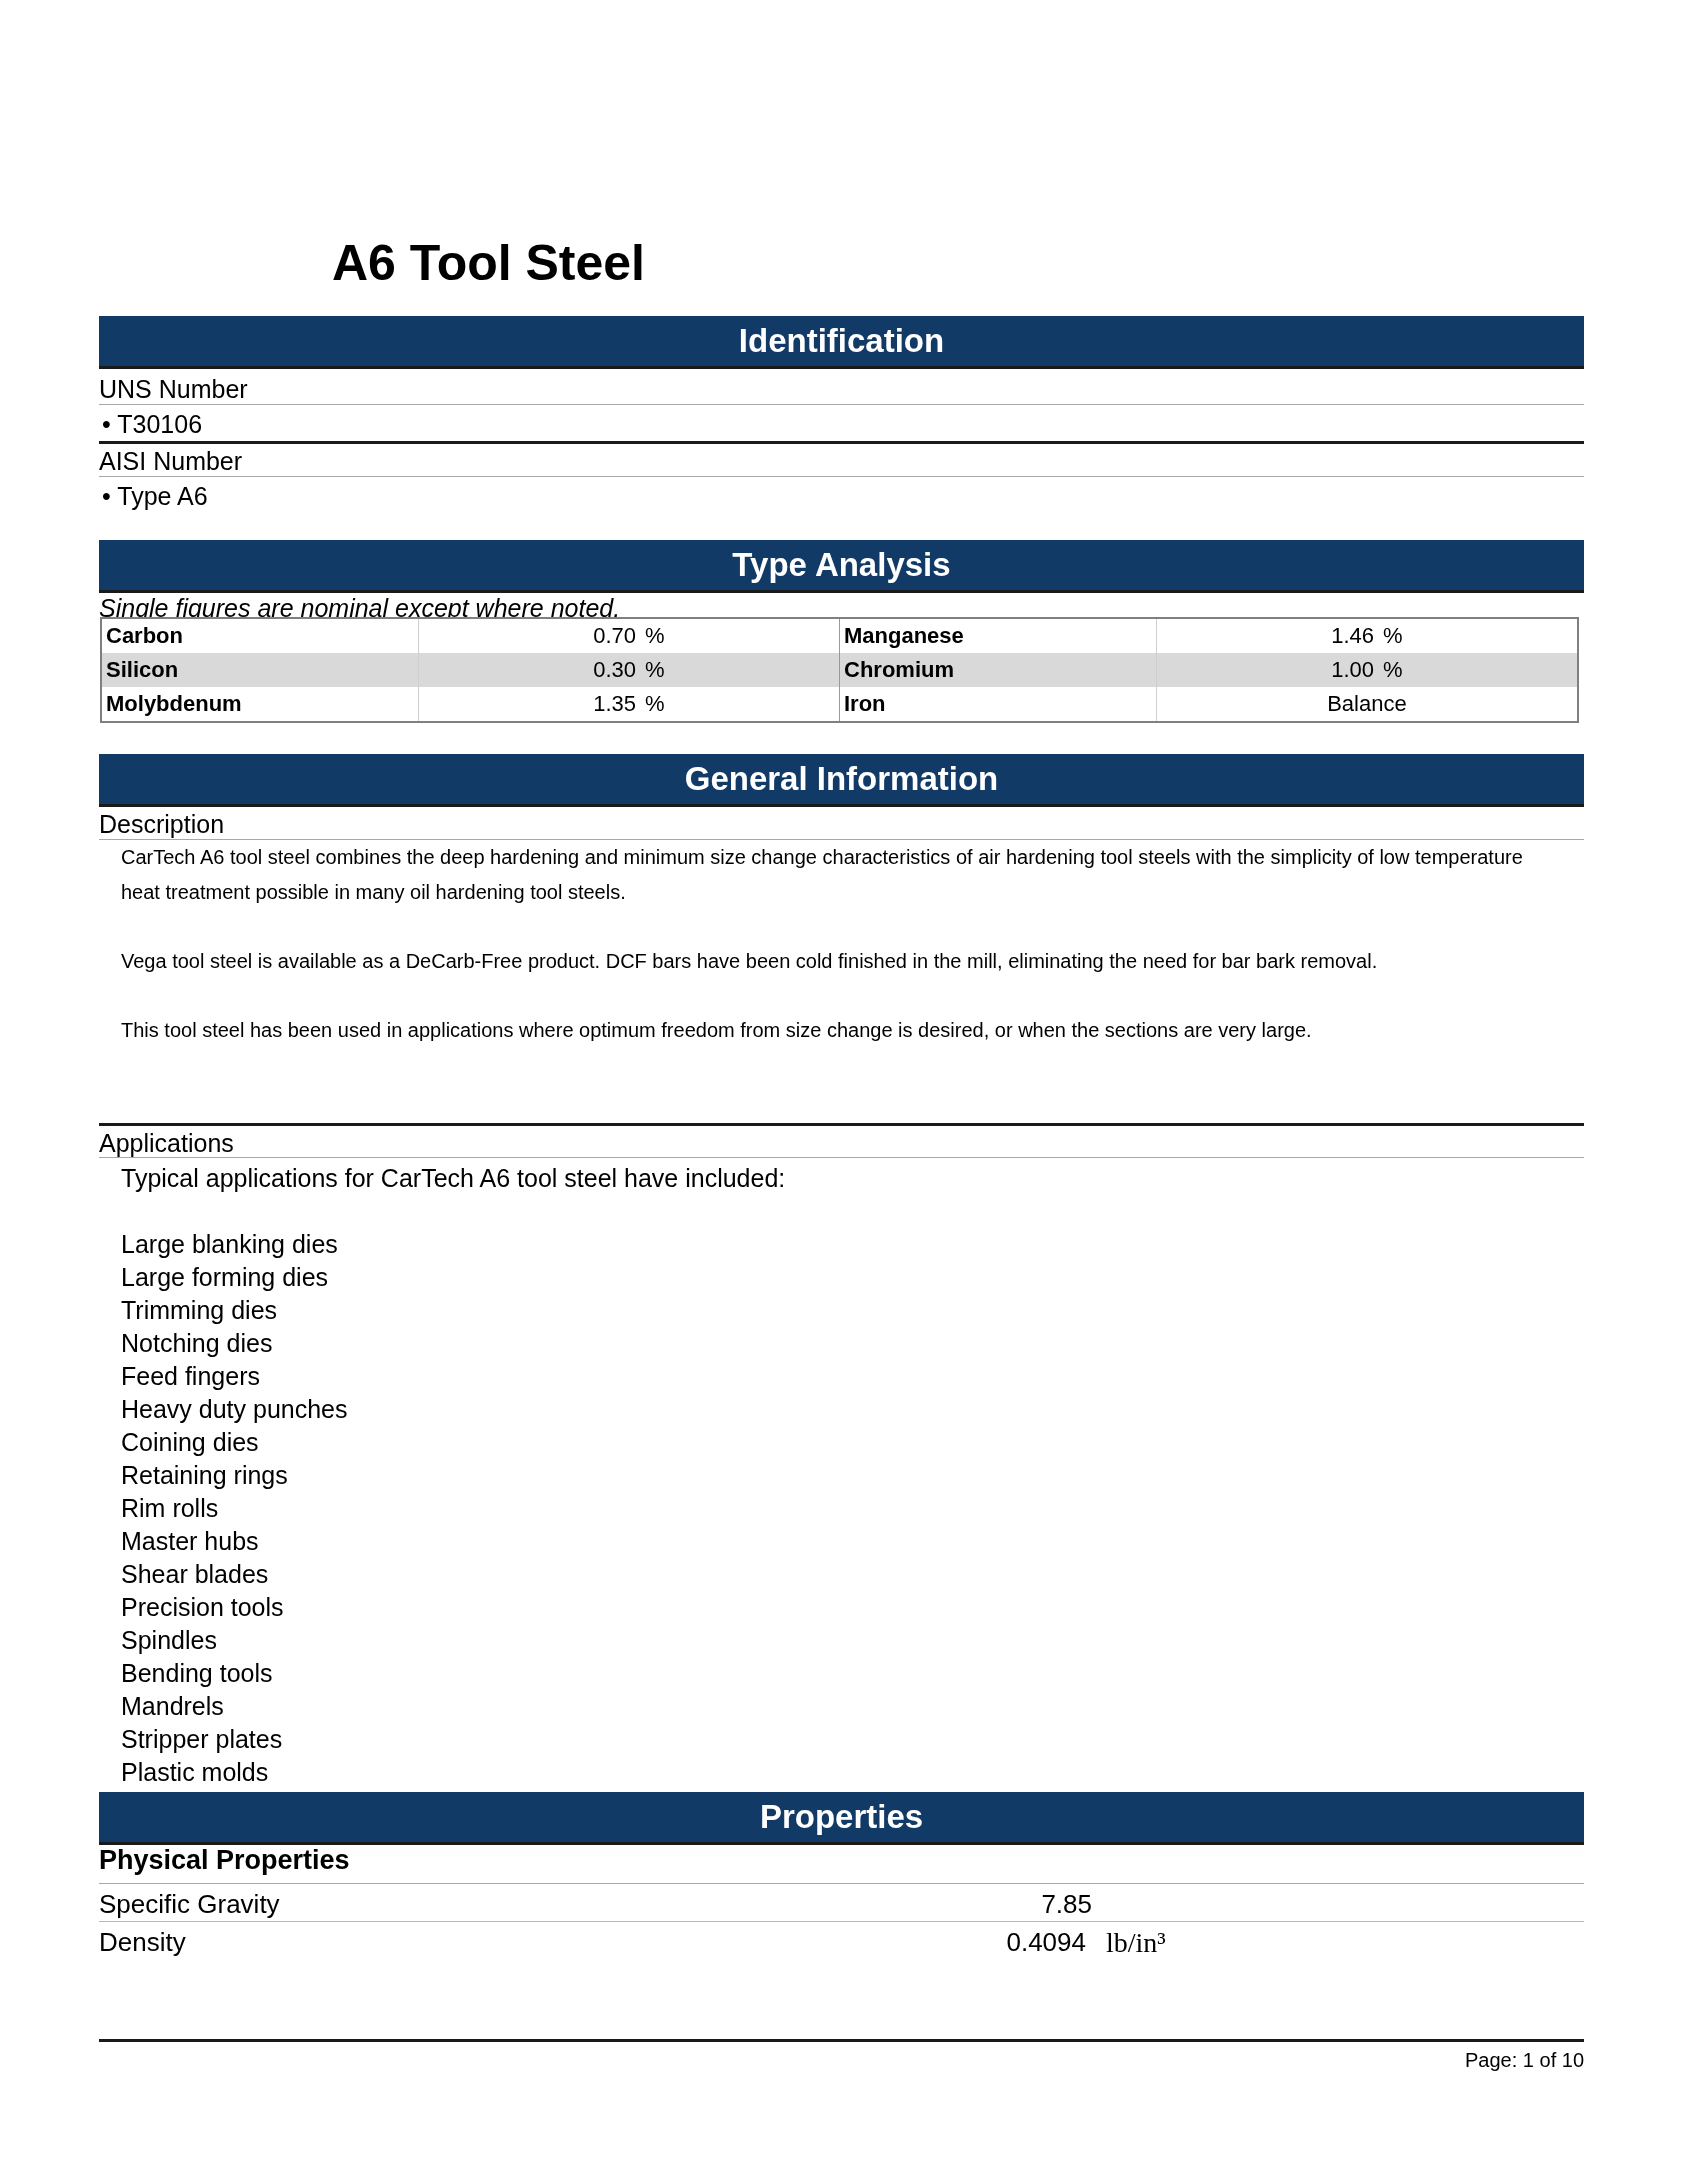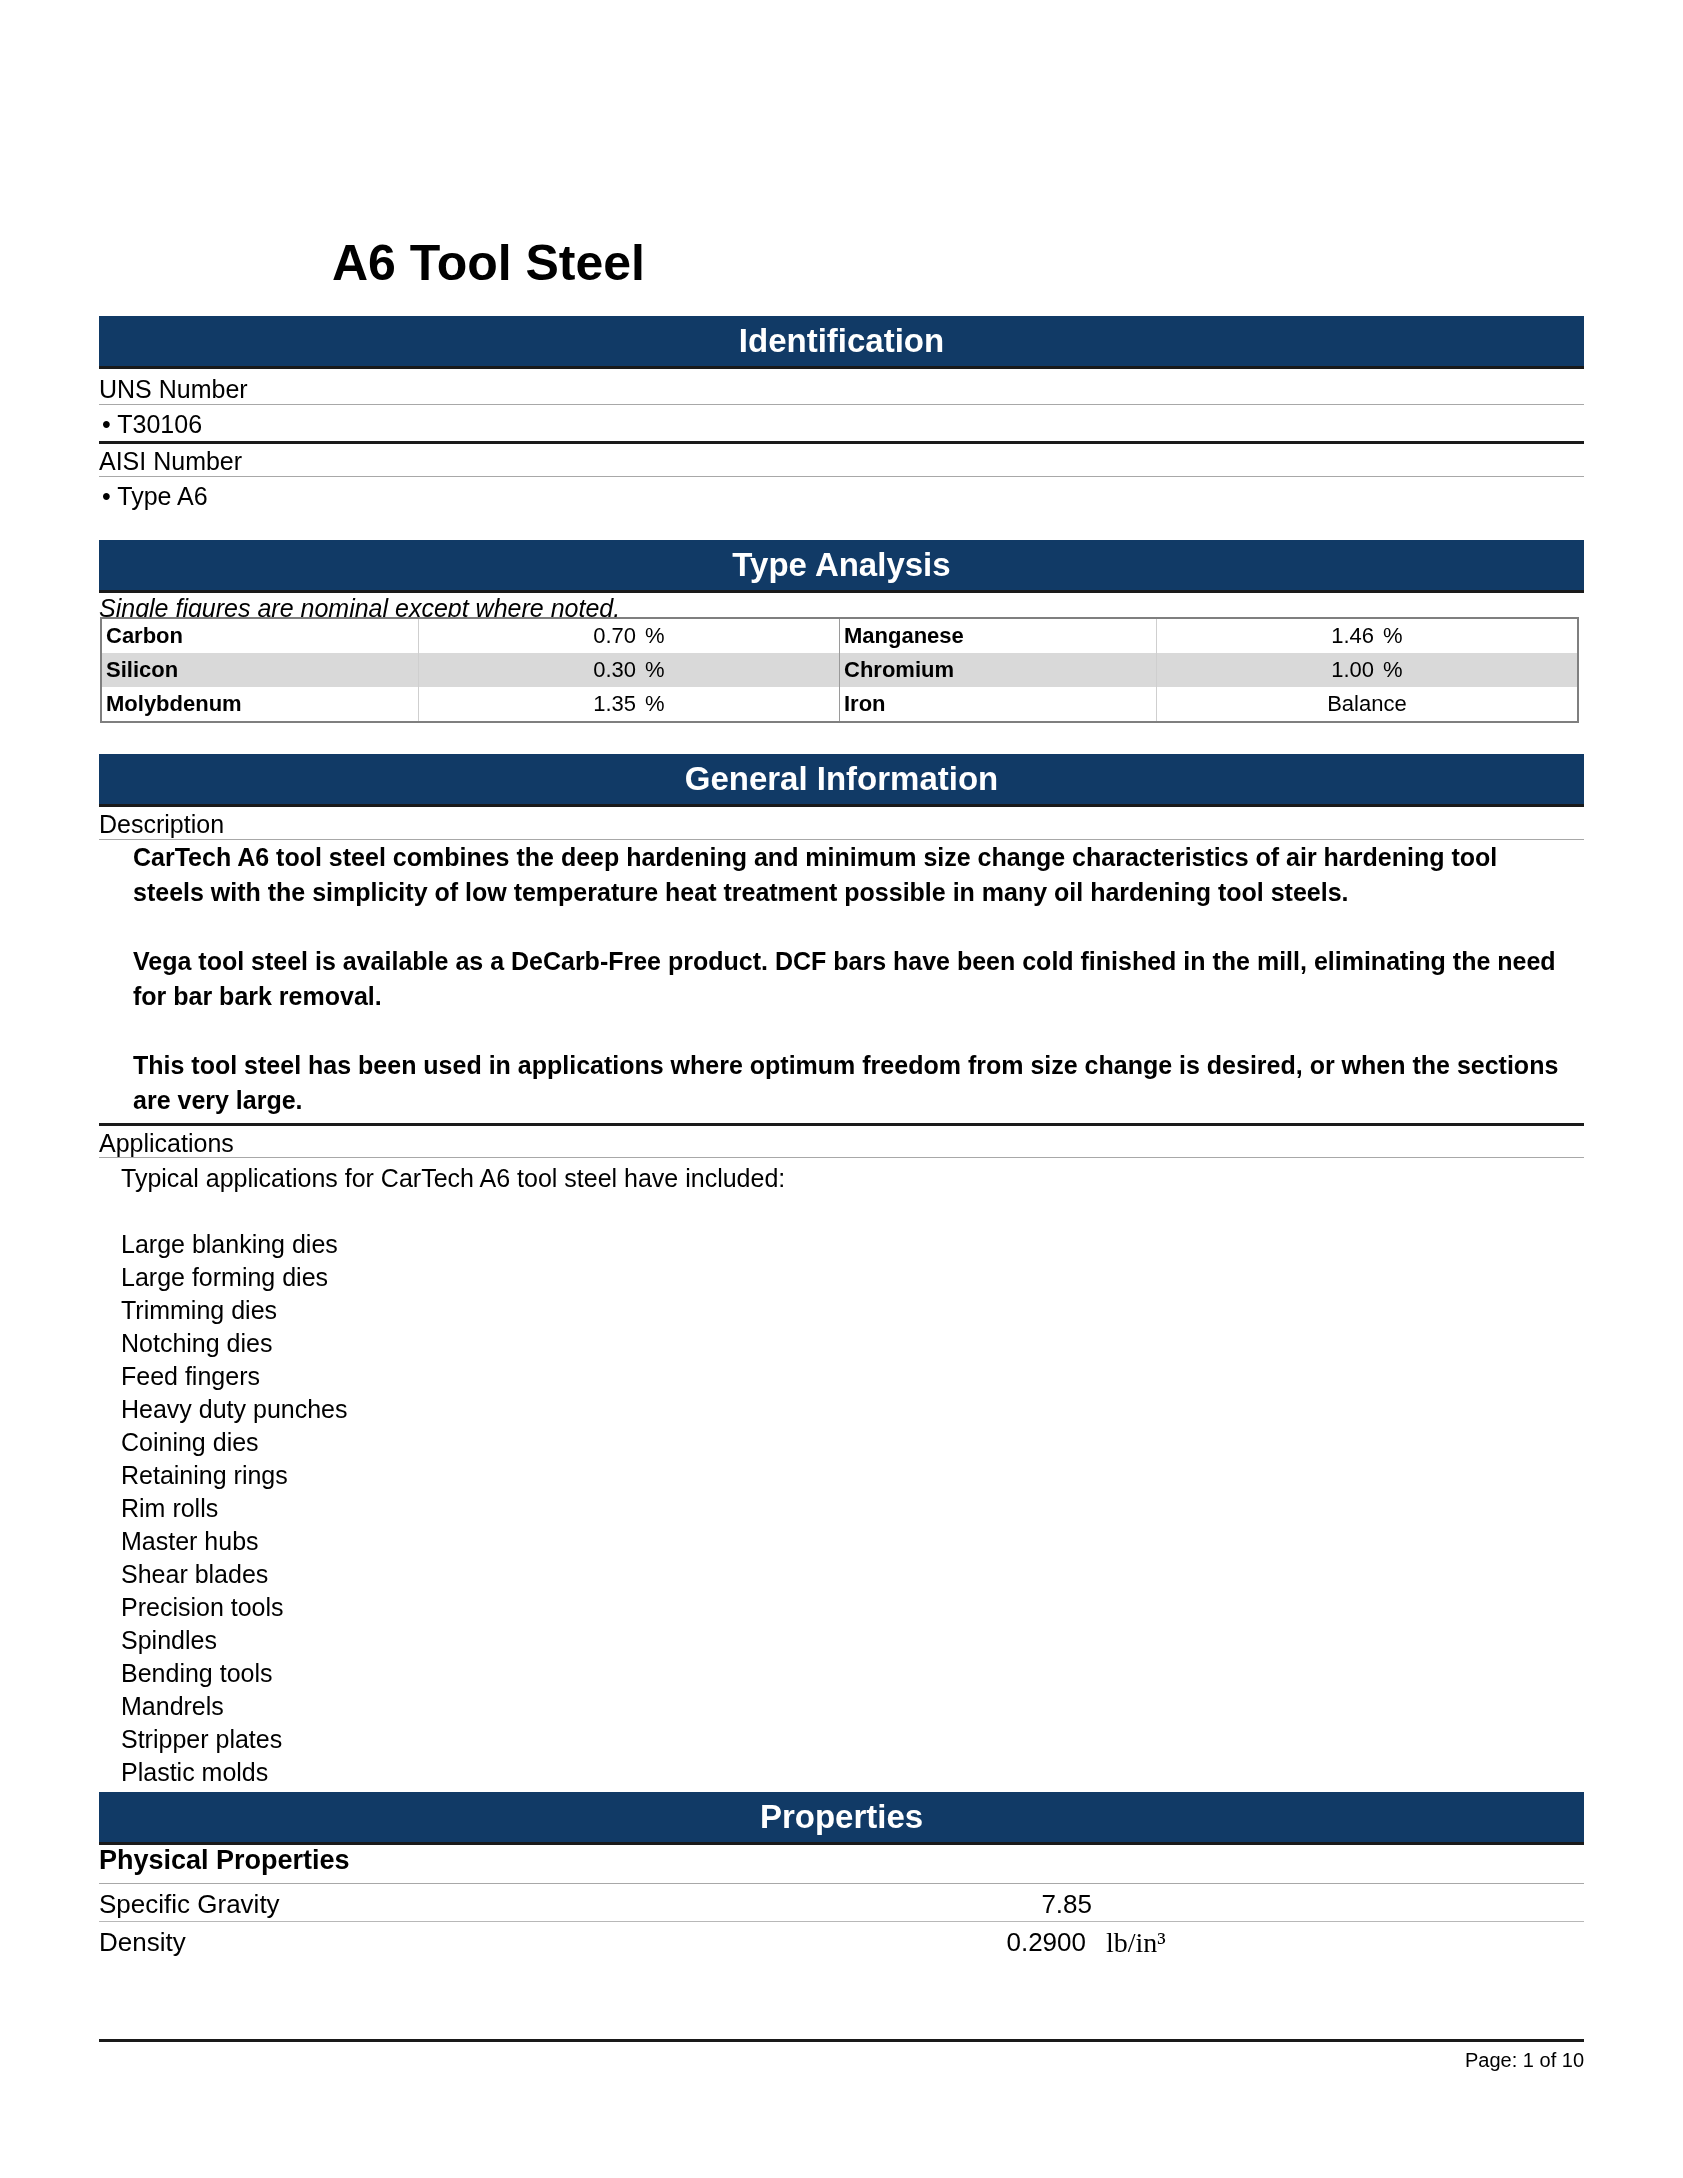--- a/index.html
+++ b/index.html
@@ -30,21 +30,21 @@
   .ta-row{display:flex;height:34px;line-height:34px;font-size:22px;}
   .ta-row.alt{background:var(--table_alt_row,#d9d9d9);}
   .ta-name{width:43%;font-weight:bold;padding-left:4px;box-sizing:border-box;
            border-right:1px solid #cfcfcf;}
   .ta-val{width:57%;text-align:center;}
   .ta-unit{margin-left:9px;}
   .ta-unit:empty{margin-left:0;}
 
   
   .desc-block{left:121px;top:840px;width:1438px;}
-  .desc-block p{margin:0 0 34px 12px;font-size:25px;line-height:35px;font-weight:bold;}
+  .desc-block p{margin:0 0 34px 0;font-size:20px;line-height:35px;}
 
   .app-list{left:121px;top:1228px;}
   .app-list div{font-size:25px;height:33px;line-height:33px;}
 
   .phys-head{left:99px;font-size:27px;font-weight:bold;}
   .prop-label{left:99px;font-size:26px;}
   .prop-val{font-size:26px;text-align:right;}
   .prop-unit{font-size:28px;font-family:Liberation Serif, serif;}
 
   .footer-text{left:1089px;width:495px;text-align:right;font-size:20px;}
@@ -136,20 +136,20 @@
 
   <div class="abs bar" style="top:1792px">Properties</div>
   <div class="abs phys-head" style="top:1845px">Physical Properties</div>
   <div class="abs hr-thin" style="top:1883px"></div>
 
   <div class="abs prop-label" style="top:1889px">Specific Gravity</div>
   <div class="abs prop-val" style="top:1889px;left:795px;width:297px">7.85</div>
   <div class="abs hr-light" style="top:1921px"></div>
 
   <div class="abs prop-label" style="top:1927px">Density</div>
-  <div class="abs prop-val" style="top:1927px;left:789px;width:297px">0.2900</div>
+  <div class="abs prop-val" style="top:1927px;left:789px;width:297px">0.4094</div>
   <div class="abs prop-unit" style="top:1927px;left:1106px">lb/in³</div>
 
   <div class="abs hr-black" style="top:2039px"></div>
   <div class="abs footer-text" style="top:2049px">Page: 1 of 10</div>
 
 </div>
 
 
 </body></html>

